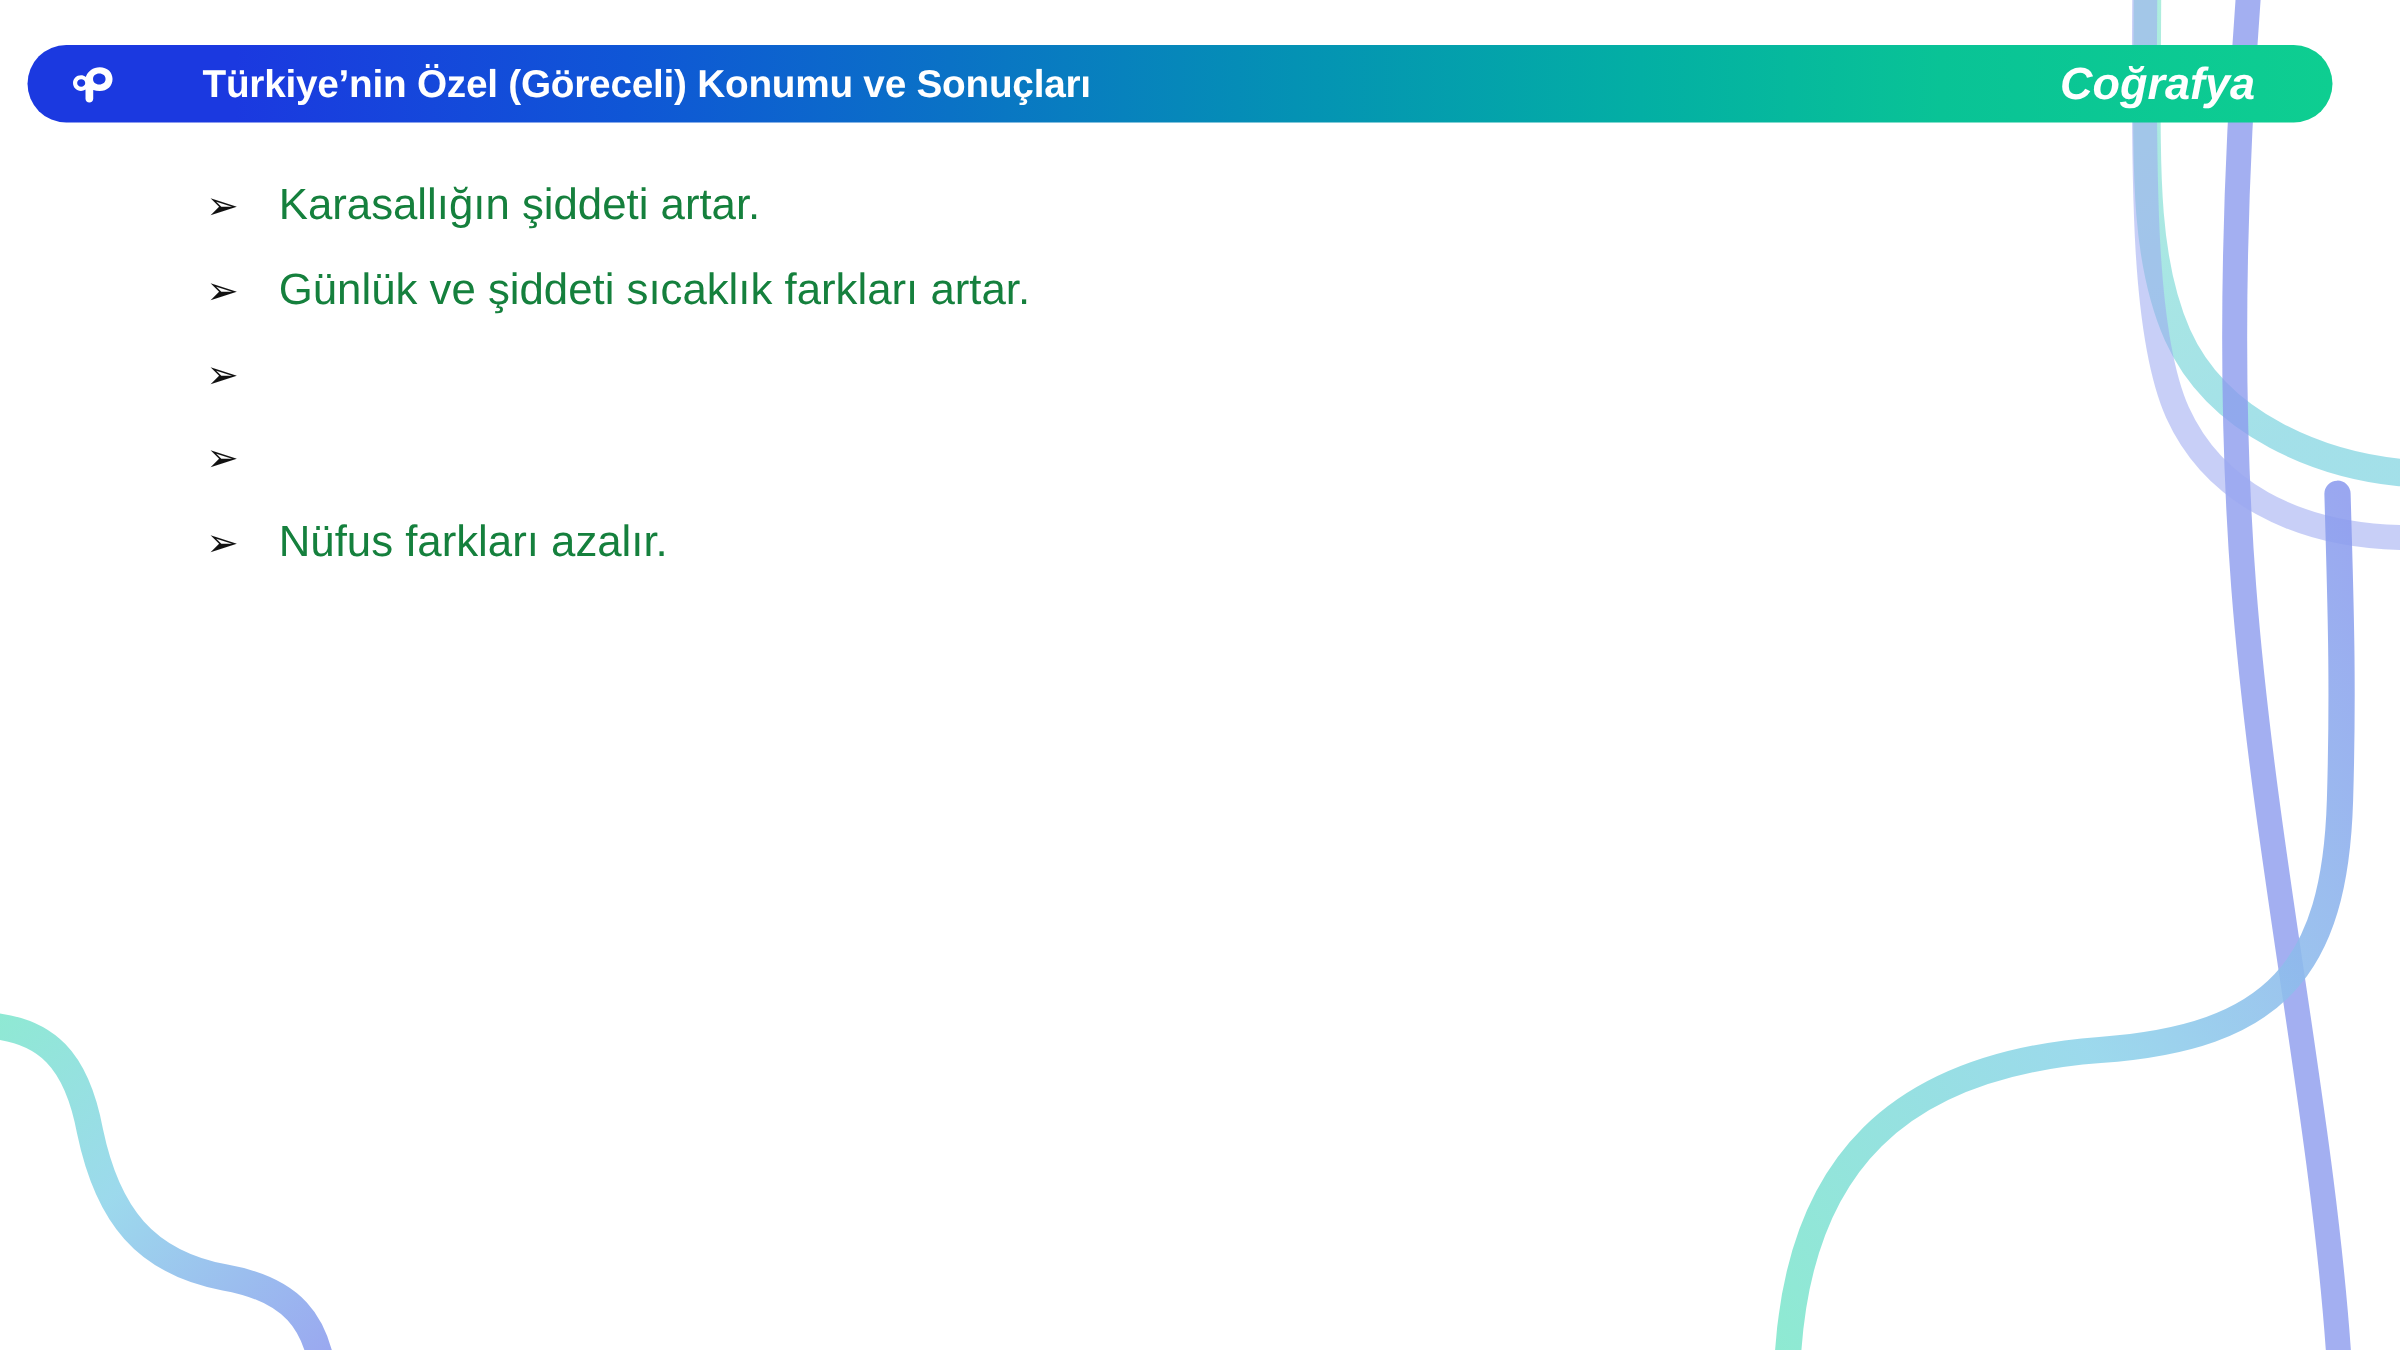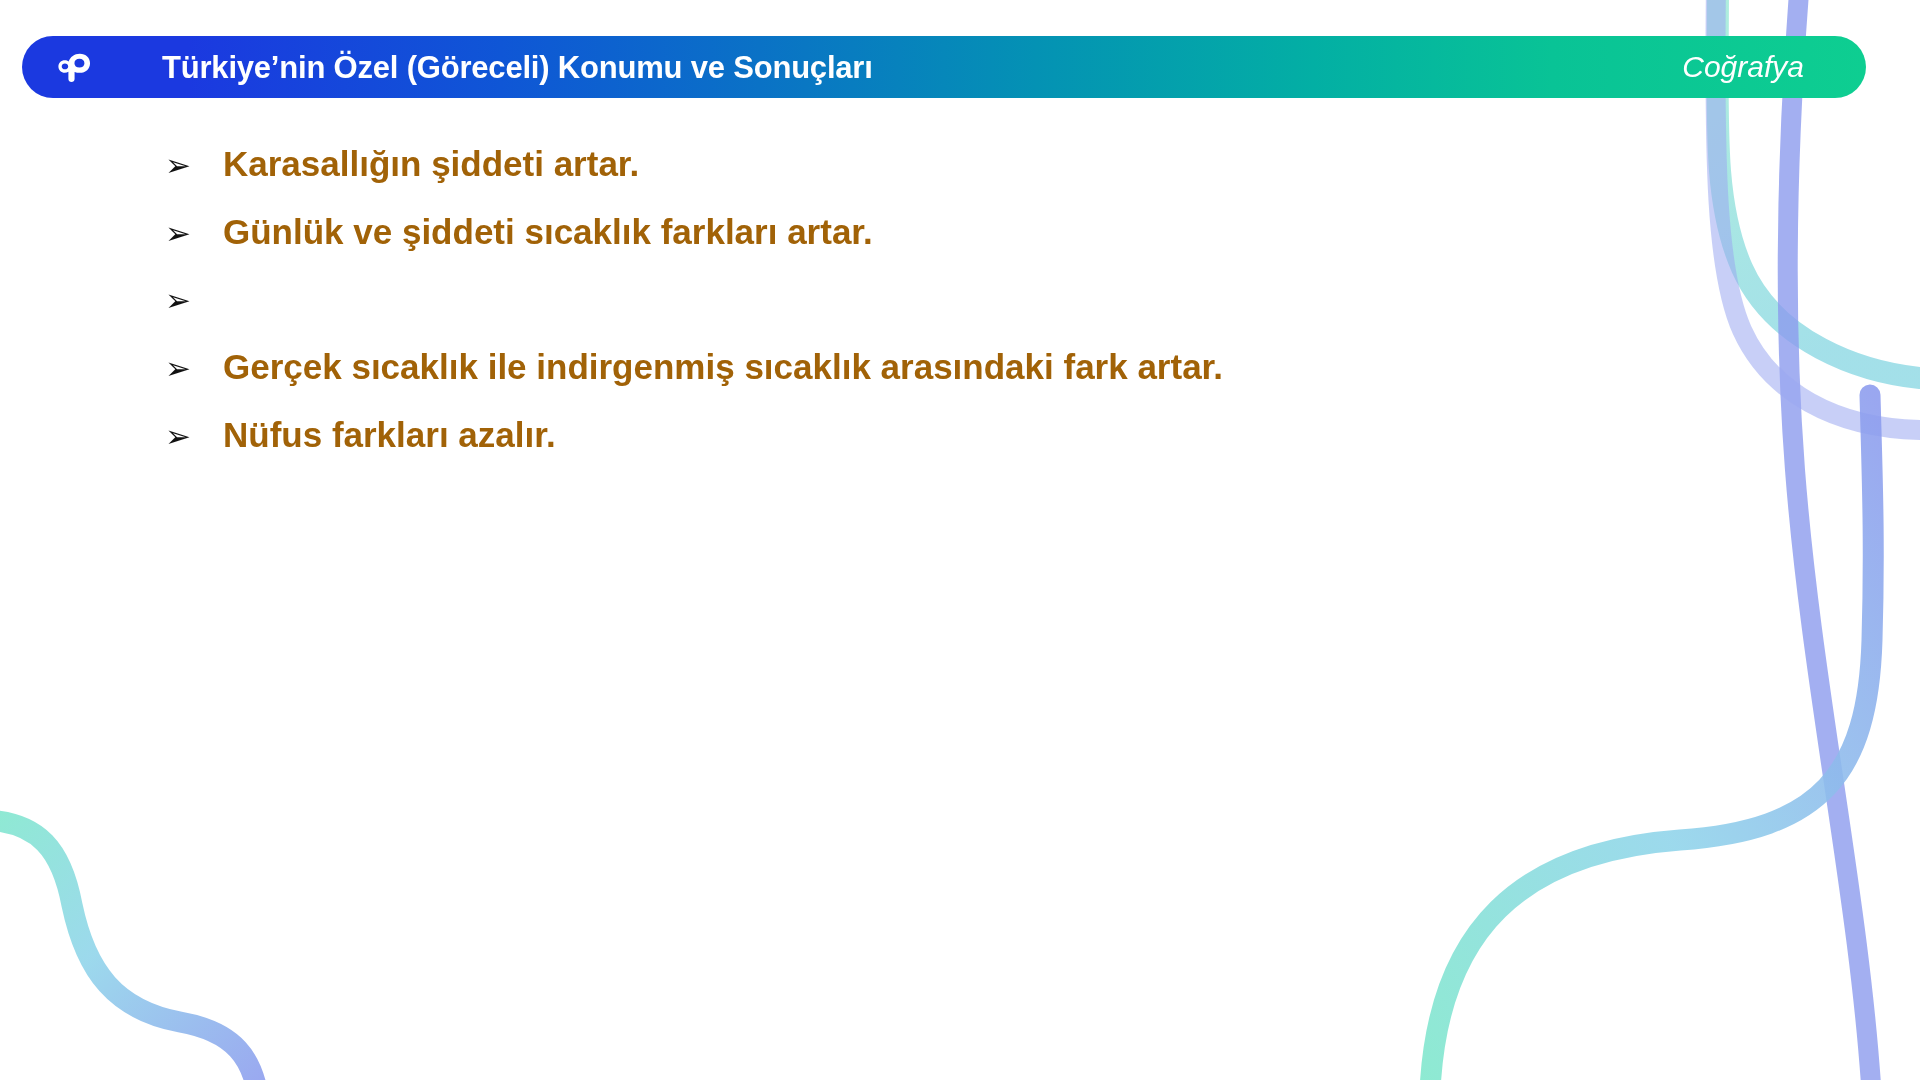--- a/index.html
+++ b/index.html
@@ -75,23 +75,23 @@
     white-space: nowrap;
     line-height: 1;
   }
 
   .header-subject {
     position: absolute;
     right: 62px;
     top: 50%;
     transform: translateY(-50%);
     color: #ffffff;
-    font-size: 30px;
+    font-size: 36px;
     font-style: italic;
-    font-weight: normal;
+    font-weight: bold;
     white-space: nowrap;
     line-height: 1;
   }
 
   
   .content {
     position: absolute;
     left: 0;
     top: 140px;
     width: 1920px;
@@ -117,24 +117,24 @@
     width: 58px;
     margin-left: 165px;
     color: #111111;
     font-size: 31px;
     line-height: 48px;
     font-family: "DejaVu Sans", sans-serif;
   }
 
   .bullet-text {
     flex: 0 1 auto;
-    color: #a16207;
+    color: #15803d;
     font-size: 35px;
     line-height: 48px;
-    font-weight: bold;
+    font-weight: normal;
     white-space: nowrap;
   }
 </style>
 </head>
 <body>
 
 <div class="slide">
 
   <svg class="decor" viewBox="0 0 1920 1080" preserveAspectRatio="none" aria-hidden="true">
     <defs>
@@ -188,21 +188,20 @@
         <span class="bullet-marker">➢</span>
         <span class="bullet-text">Günlük ve şiddeti sıcaklık farkları artar.</span>
       </li>
 
       <li class="bullet-item">
         <span class="bullet-marker">➢</span>
       </li>
 
       <li class="bullet-item">
         <span class="bullet-marker">➢</span>
-        <span class="bullet-text">Gerçek sıcaklık ile indirgenmiş sıcaklık arasındaki fark artar.</span>
       </li>
 
       <li class="bullet-item">
         <span class="bullet-marker">➢</span>
         <span class="bullet-text">Nüfus farkları azalır.</span>
       </li>
 
     </ul>
   </div>
 

